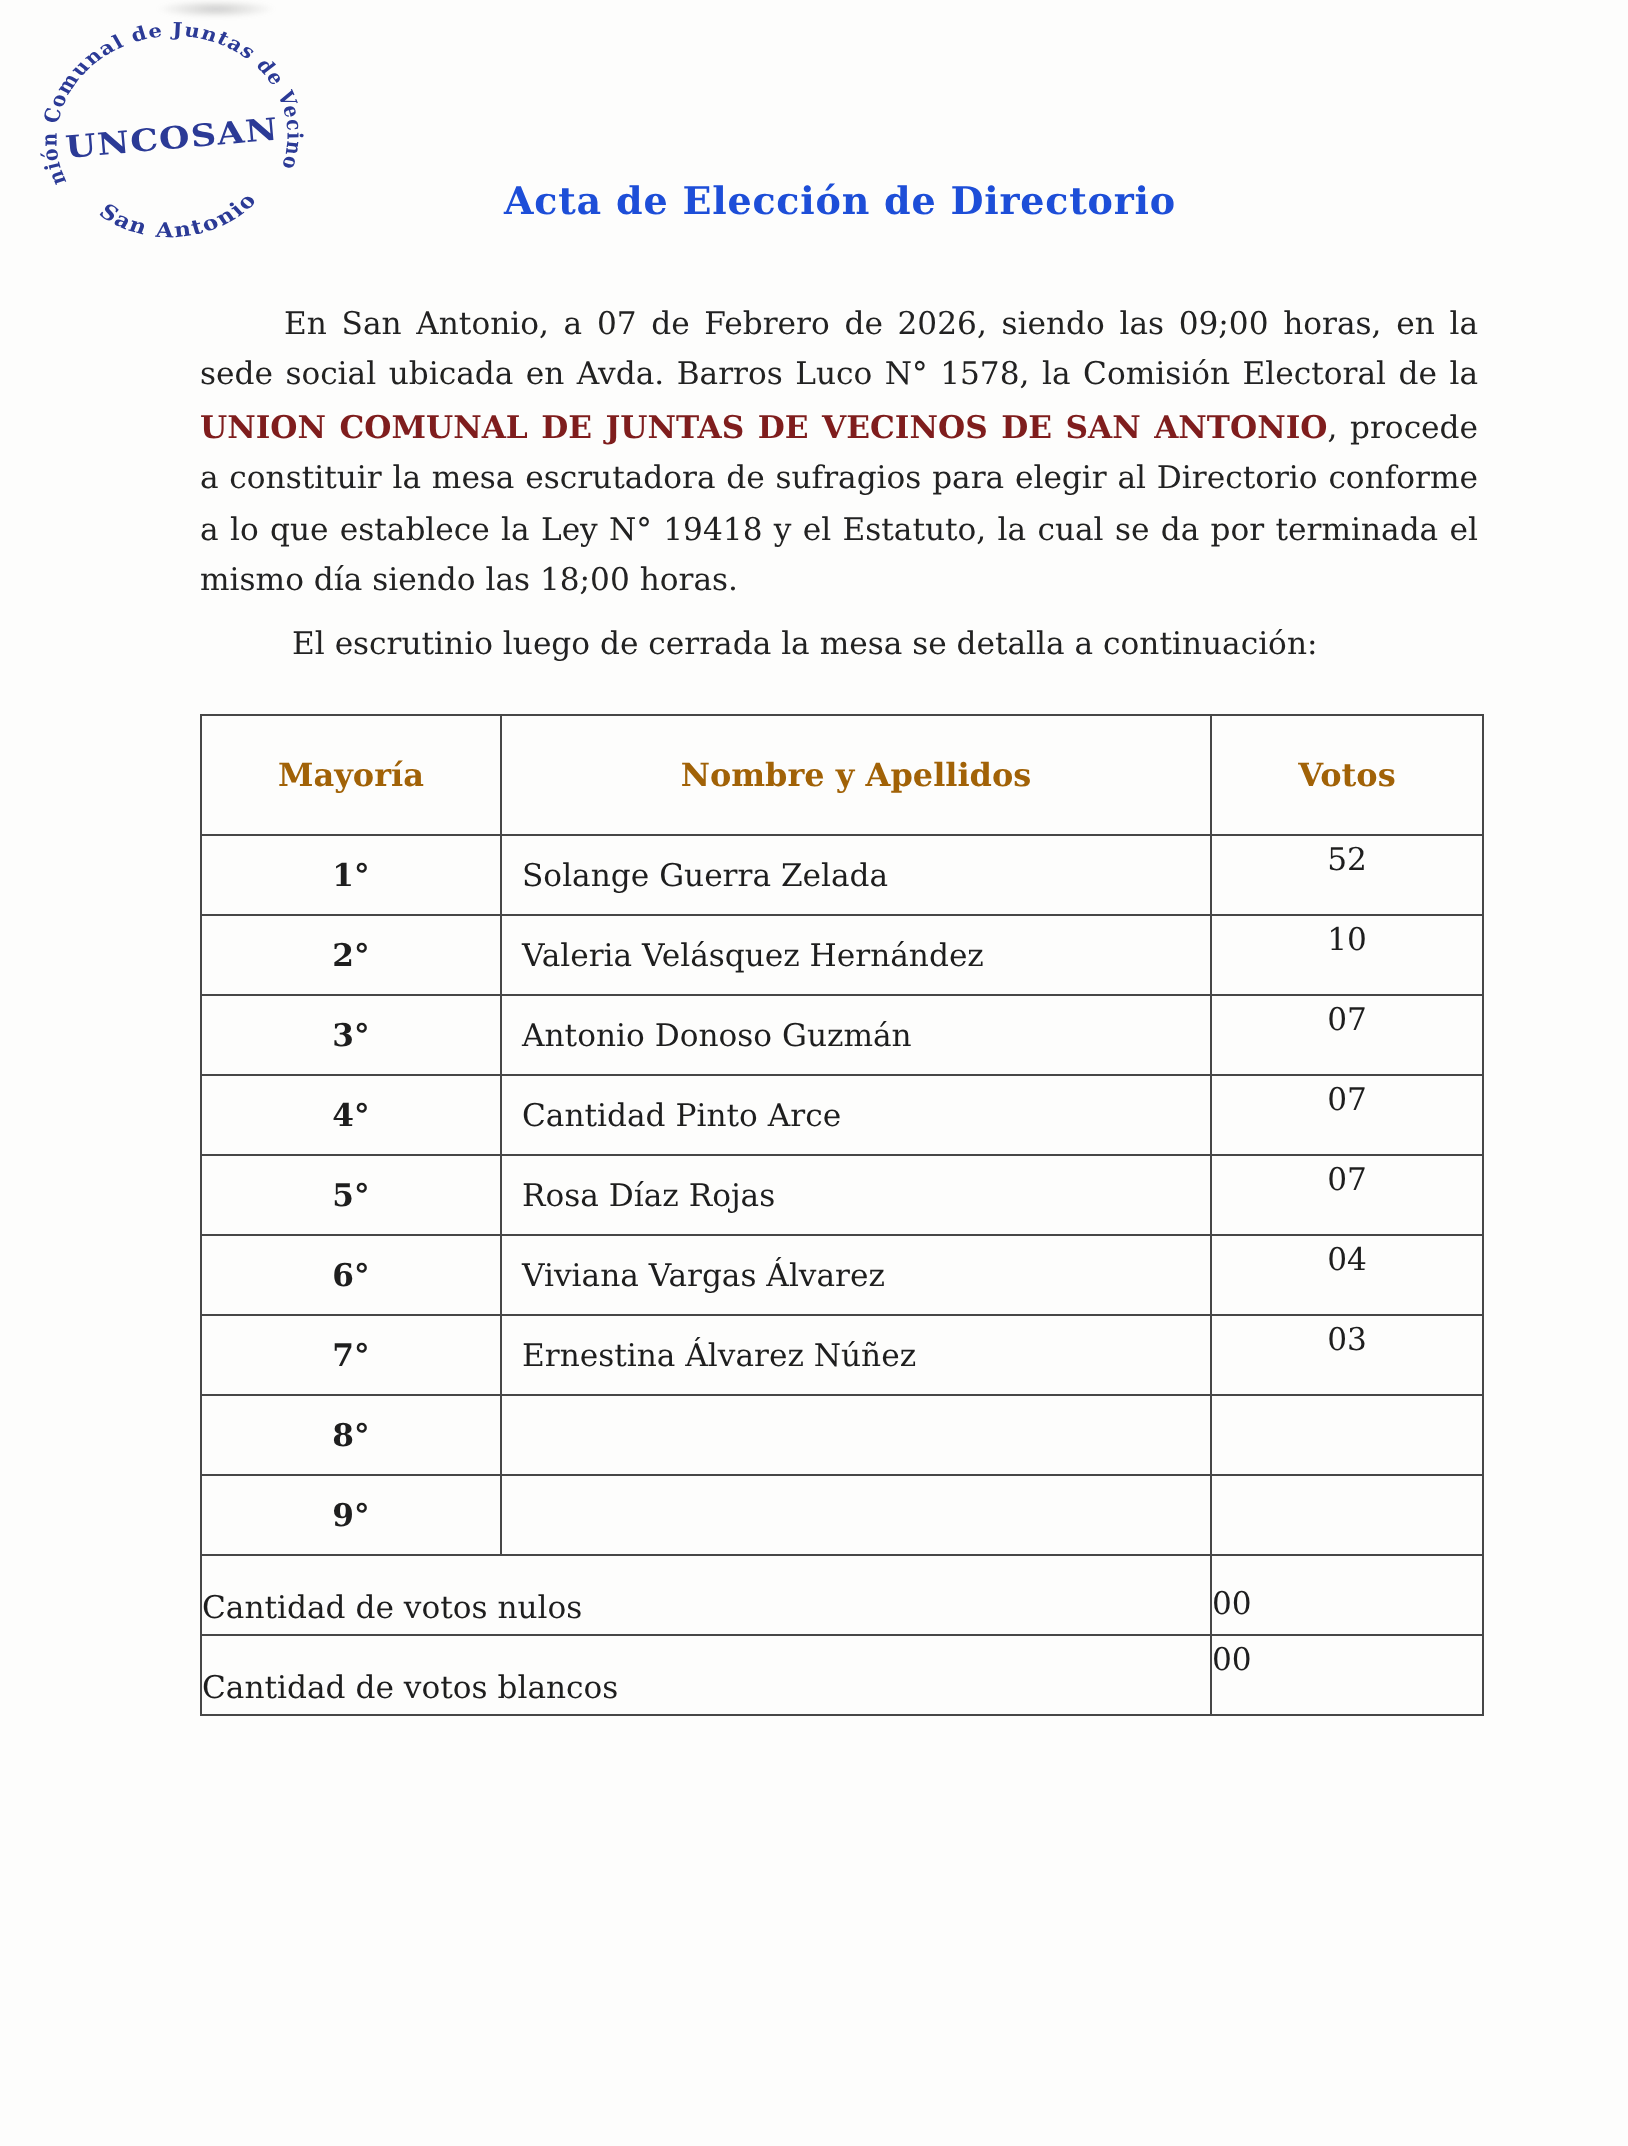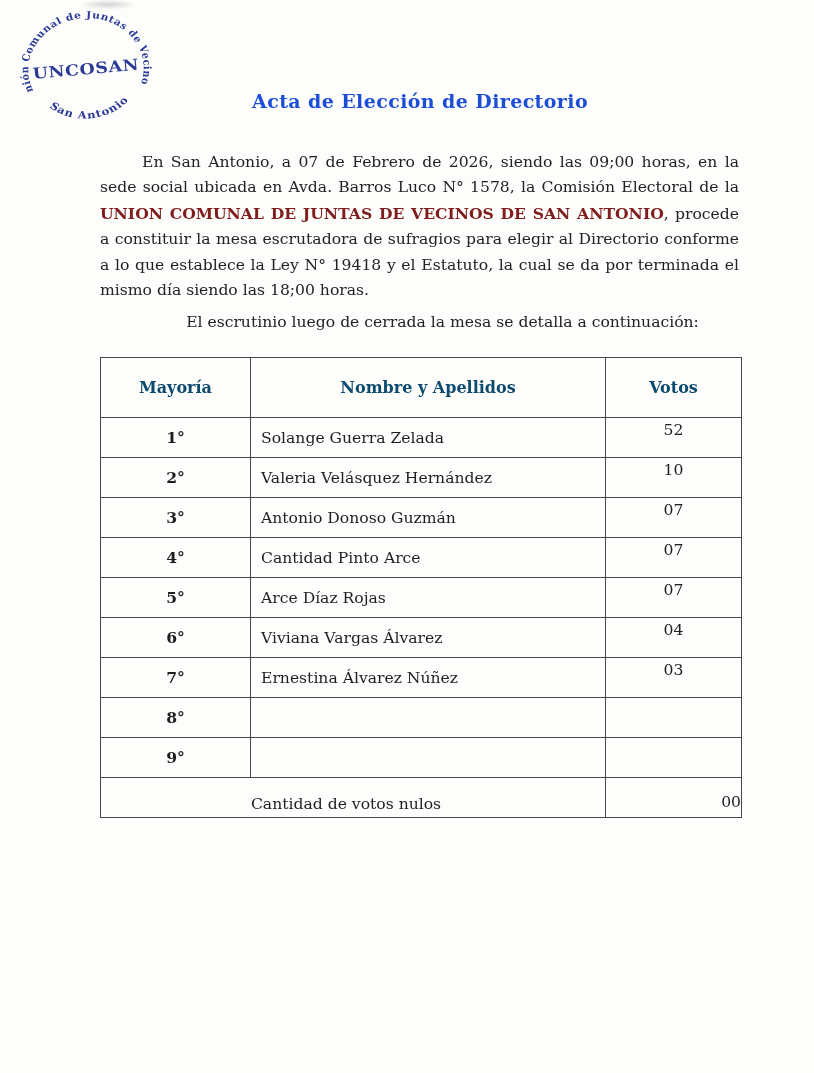--- a/index.html
+++ b/index.html
@@ -66,21 +66,20 @@
     text-indent: 42px;
     color: #222;
   }
   .para b { color: #7f1d1d; }
   .intro {
     position: absolute;
     left: 100px; top: 313px; width: 639px;
     font-size: 15.6px;
     text-indent: 46px;
     color: #222;
-    text-align: center;
   }
 
   
   table.results {
     position: absolute;
     left: 100px; top: 357px;
     width: 641px;
     border-collapse: collapse;
     table-layout: fixed;
   }
@@ -92,21 +91,21 @@
     border: 1.4px solid #474747;
     font-size: 15.6px;
     color: #1e1e1e;
   }
   table.results thead th {
     height: 60px;
     font-weight: bold;
     font-size: 16px;
     text-align: center;
     vertical-align: middle;
-    color: #0c4a6e;
+    color: #a16207;
   }
   table.results tbody td { height: 40px; }
   td.rank {
     text-align: center;
     vertical-align: middle;
     font-weight: bold;
     font-size: 15px;
   }
   td.name {
     vertical-align: middle;
@@ -117,27 +116,27 @@
     text-align: center;
     vertical-align: bottom;
     padding-bottom: 18px;
     font-size: 15.5px;
     line-height: 17px;
   }
 
   tr.summary-row td { border-left: 1.4px solid #474747; }
   td.sum-label {
     height: 40px;
-    text-align: center;
+    text-align: left;
     vertical-align: bottom;
     padding: 0 14px 4px 0;
     font-size: 16px;
   }
   td.sum-value {
-    text-align: right;
+    text-align: left;
     font-size: 15.5px;
   }
   tr.sum-0 td.sum-value { vertical-align: bottom; padding-bottom: 6px; }
   tr.sum-1 td { height: 42px; }
   tr.sum-1 td.sum-value { vertical-align: top; padding-top: 3px; }
   tr.sum-2 td { height: 44px; }
   tr.sum-2 td.sum-value { vertical-align: top; padding-top: 5px; }
   tr.total td { font-weight: bold; color: #111; }
 </style>
 </head>
@@ -198,21 +197,21 @@
           <td class="name">Antonio Donoso Guzmán</td>
           <td class="votes">07</td>
         </tr>
         <tr>
           <td class="rank">4°</td>
           <td class="name">Cantidad Pinto Arce</td>
           <td class="votes">07</td>
         </tr>
         <tr>
           <td class="rank">5°</td>
-          <td class="name">Arce Díaz Rojas</td>
+          <td class="name">Rosa Díaz Rojas</td>
           <td class="votes">07</td>
         </tr>
         <tr>
           <td class="rank">6°</td>
           <td class="name">Viviana Vargas Álvarez</td>
           <td class="votes">04</td>
         </tr>
         <tr>
           <td class="rank">7°</td>
           <td class="name">Ernestina Álvarez Núñez</td>
@@ -227,16 +226,20 @@
           <td class="rank">9°</td>
           <td class="name"></td>
           <td class="votes"></td>
         </tr>
       </tbody>
     <tbody>
         <tr class="summary-row sum-0">
           <td class="sum-label" colspan="2">Cantidad de votos nulos</td>
           <td class="sum-value">00</td>
         </tr>
+        <tr class="summary-row sum-1">
+          <td class="sum-label" colspan="2">Cantidad de votos blancos</td>
+          <td class="sum-value">00</td>
+        </tr>
       </tbody>
   </table>
 
 </div>
 
 </body></html>

